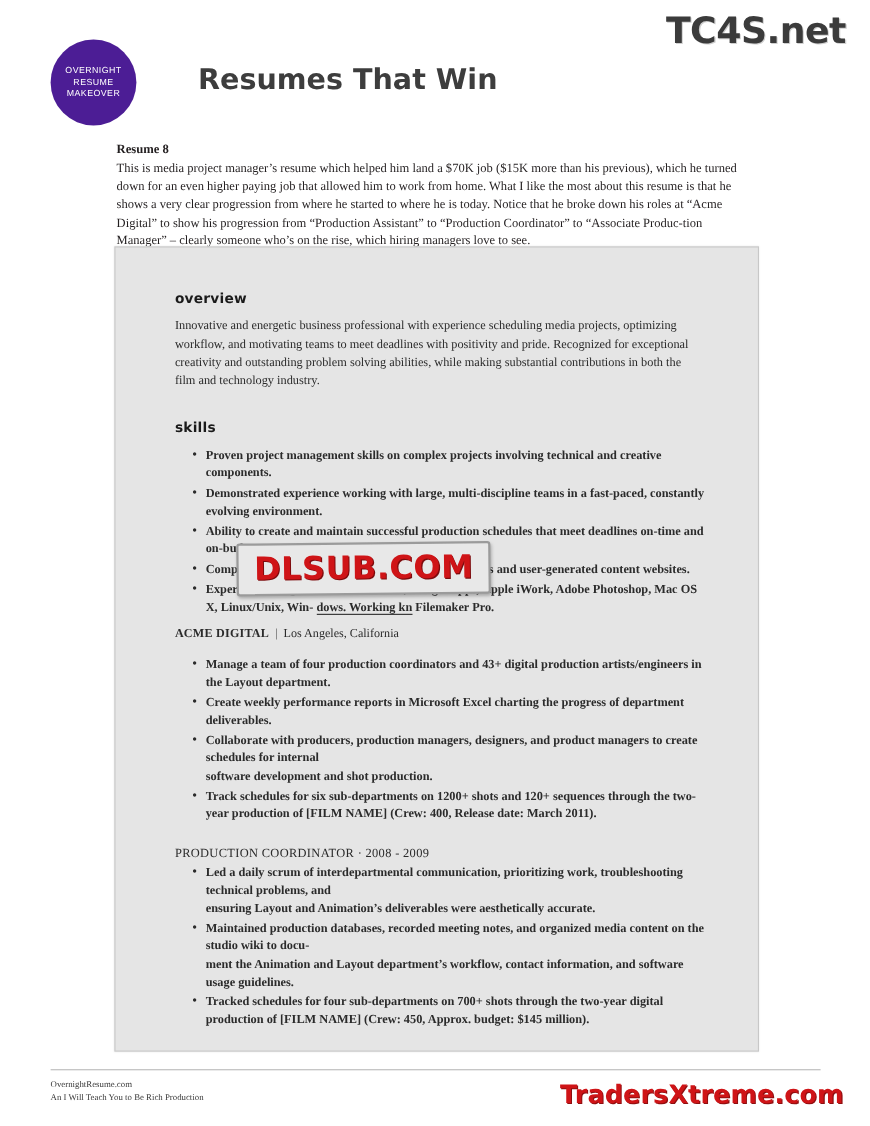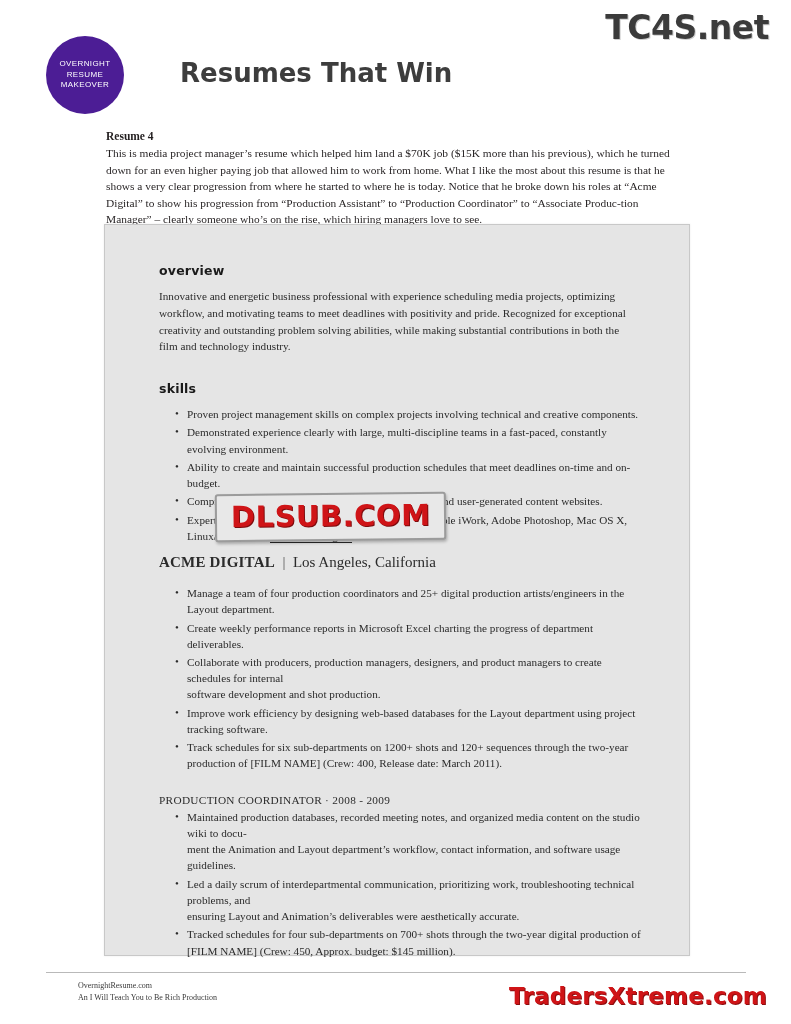--- a/index.html
+++ b/index.html
@@ -121,30 +121,31 @@
     padding-left: 16px;
     list-style: none;
   }
   ul.bullets li {
     position: relative;
     font-size: 11.2px;
     line-height: 1.45;
     margin-bottom: 2px;
     padding-left: 12px;
     max-width: 462px;
+    font-weight: bold;
   }
   ul.bullets li::before {
     content: "\2022";
     position: absolute;
     left: 0;
     top: 0;
     font-size: 11px;
   }
   .company {
-    font-size: 15px;
+    font-size: 11px;
     margin: 10px 0 14px 0;
   }
   .company b { font-weight: bold; letter-spacing: 0.2px; }
   .company .sep { color: #555; }
   .role {
     font-size: 11.3px;
     letter-spacing: 0.3px;
     margin: 0 0 3px 0;
   }
   .role.second { margin-top: 22px; }
@@ -177,21 +178,20 @@
     background: #b9b9b9;
   }
   .footer-left {
     position: absolute;
     left: 46px;
     top: 980px;
     font-family: "Liberation Serif", serif;
     font-size: 8px;
     line-height: 1.5;
     color: #3a3a3a;
-    margin-left: 32px;
   }
   .wm-bottom {
     position: absolute;
     right: 24px;
     top: 983px;
     font-family: "DejaVu Sans", sans-serif;
     font-weight: bold;
     font-size: 23px;
     color: #cf1417;
     text-shadow: 1px 1px 0 #8d0e10;
@@ -207,70 +207,69 @@
 
   <div class="badge">
     <span>OVERNIGHT</span>
     <span>RESUME</span>
     <span>MAKEOVER</span>
   </div>
 
   <div class="doc-title">Resumes That Win</div>
 
   <div class="intro">
-    <div class="intro-label">Resume 4</div>
+    <div class="intro-label">Resume 8</div>
     <div class="intro-body">This is media project manager’s resume which helped him land a $70K job ($15K more than his previous), which he turned down for an even higher paying job that allowed him to work from home. What I like the most about this resume is that he shows a very clear progression from where he started to where he is today. Notice that he broke down his roles at “Acme Digital” to show his progression from “Production Assistant” to “Production Coordinator” to “Associate Produc-tion Manager” – clearly someone who’s on the rise, which hiring managers love to see.</div>
   </div>
 
   <div class="sheet">
     <div class="sheet-inner">
 
       <div class="sec-head">overview</div>
       <p class="para">Innovative and energetic business professional with experience scheduling media projects, optimizing workflow, and motivating teams to meet deadlines with positivity and pride. Recognized for exceptional creativity and outstanding problem solving abilities, while making substantial contributions in both the film and technology industry.</p>
 
       <div class="sec-head spaced">skills</div>
       <ul class="bullets">
         <li>Proven project management skills on complex projects involving technical and creative components.</li>
-        <li>Demonstrated experience clearly with large, multi-discipline teams in a fast-paced, constantly evolving environment.</li>
+        <li>Demonstrated experience working with large, multi-discipline teams in a fast-paced, constantly evolving environment.</li>
         <li>Ability to create and maintain successful production schedules that meet deadlines on-time and on-budget.</li>
         <li>Comprehensive knowledge of social network platforms and user-generated content websites.</li>
         <li>
           <span>Expert knowledge of Microsoft Office, Google Apps, Apple iWork, Adobe Photoshop, Mac OS X, Linux/Unix, Win-</span>
           <span class="underline-word">dows. Working kn</span>
           <span>Filemaker Pro.</span>
         </li>
       </ul>
 
 
       <div class="company">
         <b>ACME DIGITAL</b>
         <span class="sep">&nbsp;|&nbsp;</span>
         <span>Los Angeles, California</span>
       </div>
 
       <ul class="bullets">
-        <li>Manage a team of four production coordinators and 25+ digital production artists/engineers in the Layout department.</li>
+        <li>Manage a team of four production coordinators and 43+ digital production artists/engineers in the Layout department.</li>
         <li>Create weekly performance reports in Microsoft Excel charting the progress of department deliverables.</li>
         <li>
           <span>Collaborate with producers, production managers, designers, and product managers to create schedules for internal</span><br>
           <span>software development and shot production.</span>
         </li>
-        <li>Improve work efficiency by designing web-based databases for the Layout department using project tracking software.</li>
         <li>Track schedules for six sub-departments on 1200+ shots and 120+ sequences through the two-year production of [FILM NAME] (Crew: 400, Release date: March 2011).</li>
       </ul>
 
       <div class="role second">PRODUCTION COORDINATOR · 2008 - 2009</div>
       <ul class="bullets">
         <li>
+          <span>Led a daily scrum of interdepartmental communication, prioritizing work, troubleshooting technical problems, and</span><br>
+          <span>ensuring Layout and Animation’s deliverables were aesthetically accurate.</span>
+        </li>
+        <li>
           <span>Maintained production databases, recorded meeting notes, and organized media content on the studio wiki to docu-</span><br>
           <span>ment the Animation and Layout department’s workflow, contact information, and software usage guidelines.</span>
-        </li>
-        <li>
-          <span>Led a daily scrum of interdepartmental communication, prioritizing work, troubleshooting technical problems, and</span><br>
-          <span>ensuring Layout and Animation’s deliverables were aesthetically accurate.</span>
         </li>
         <li>Tracked schedules for four sub-departments on 700+ shots through the two-year digital production of [FILM NAME] (Crew: 450, Approx. budget: $145 million).</li>
       </ul>
 
     </div>
   </div>
 
   <div class="wm-center">DLSUB.COM</div>
 
   <div class="footer-rule"></div>

